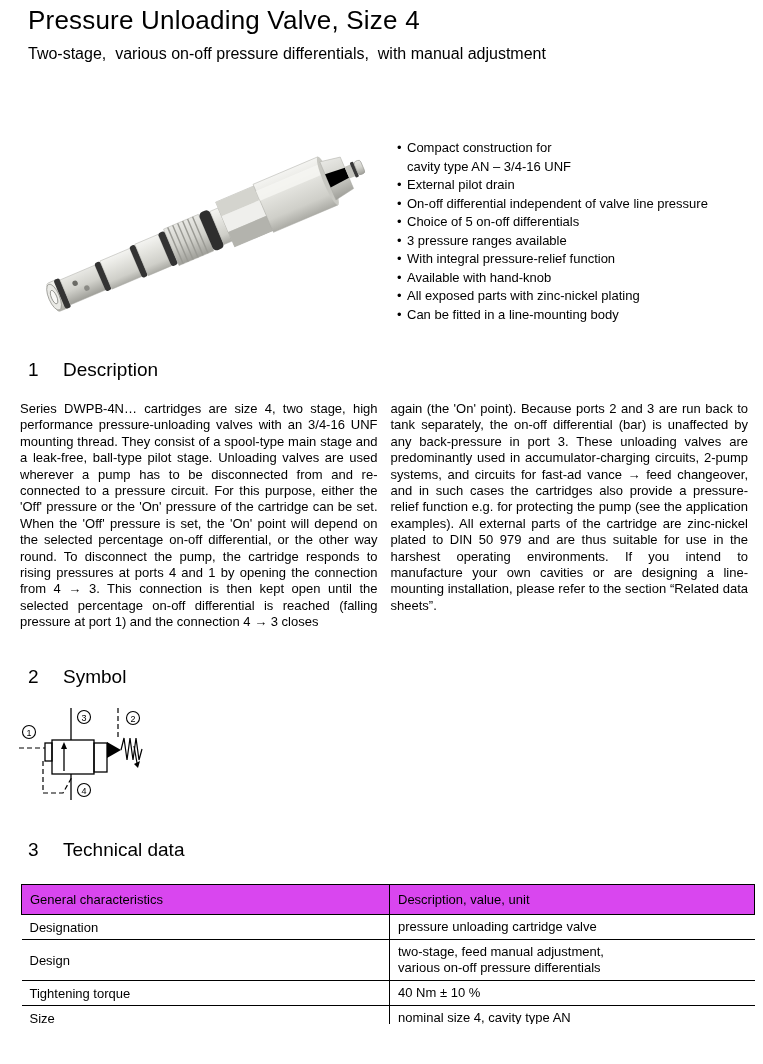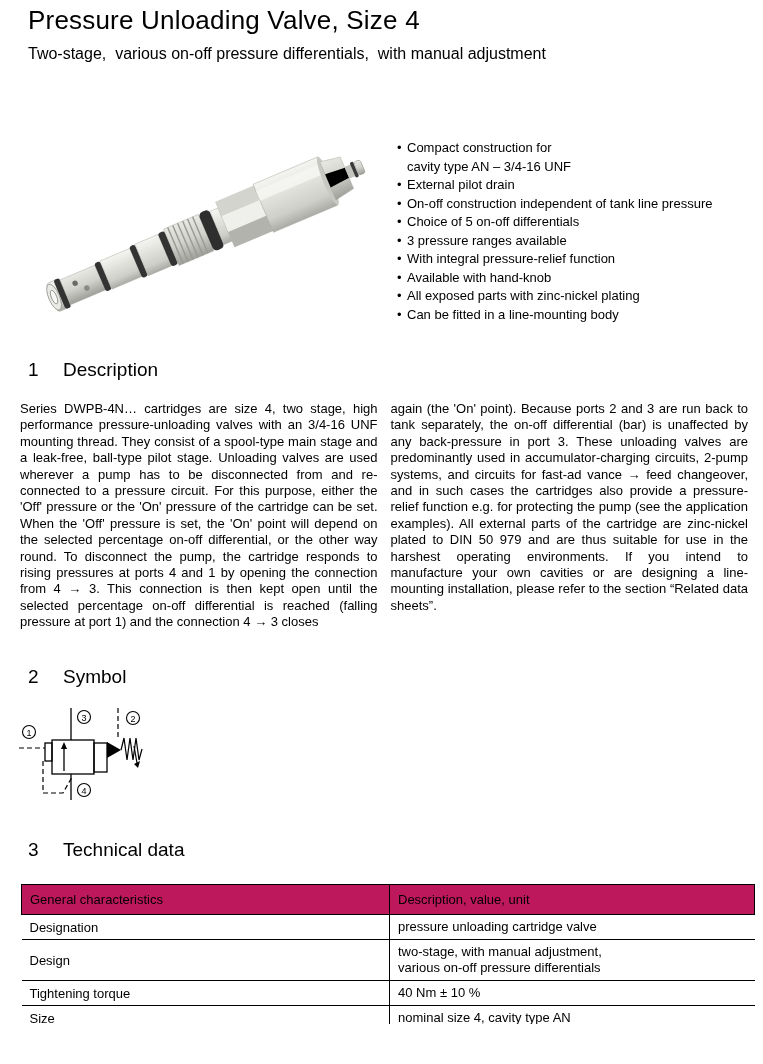--- a/index.html
+++ b/index.html
@@ -34,21 +34,21 @@
   .desc-cols { position:absolute; left:20px; top:401px; width:728px; display:flex; gap:13px; }
   .desc-col { flex:1; font-size:13px; line-height:16.4px; text-align:justify; }
 
   
   .symbol-svg { position:absolute; left:14px; top:700px; }
 
   
   .tech-table { position:absolute; left:21px; top:884px; width:734px;
                 border-collapse:collapse; font-size:13px; border-bottom:3px solid #000; }
   .tech-table th, .tech-table td { text-align:left; vertical-align:middle; padding:4px 8px; }
-  .tech-table thead th { background:#be185d; border:1px solid #000; font-weight:400; height:30px; }
+  .tech-table thead th { background:#d946ef; border:1px solid #000; font-weight:400; height:30px; }
   .tech-table tbody td { border-top:1px solid #000; height:24px; }
   .tech-table .col-label { width:368px; border-right:1px solid #000; }
   .tech-table .cell-value { white-space:pre-line; line-height:16px; }
 </style>
 </head>
 <body>
 
 <div class="page">
 
   <div class="title-block">
@@ -128,21 +128,21 @@
         <span class="feature-marker">•</span>
         <span class="feature-text">Compact construction for
 cavity type AN – 3/4-16 UNF</span>
       </div>
     <div class="feature-item">
         <span class="feature-marker">•</span>
         <span class="feature-text">External pilot drain</span>
       </div>
     <div class="feature-item">
         <span class="feature-marker">•</span>
-        <span class="feature-text">On-off construction independent of tank line pressure</span>
+        <span class="feature-text">On-off differential independent of valve line pressure</span>
       </div>
     <div class="feature-item">
         <span class="feature-marker">•</span>
         <span class="feature-text">Choice of 5 on-off differentials</span>
       </div>
     <div class="feature-item">
         <span class="feature-marker">•</span>
         <span class="feature-text">3 pressure ranges available</span>
       </div>
     <div class="feature-item">
@@ -224,21 +224,21 @@
         <th>Description, value, unit</th>
       </tr>
     </thead>
     <tbody>
       <tr>
         <td class="col-label">Designation</td>
         <td class="cell-value">pressure unloading cartridge valve</td>
       </tr>
       <tr>
         <td class="col-label">Design</td>
-        <td class="cell-value">two-stage, with manual adjustment,
+        <td class="cell-value">two-stage, feed manual adjustment,
 various on-off pressure differentials</td>
       </tr>
       <tr>
         <td class="col-label">Tightening torque</td>
         <td class="cell-value">40 Nm ± 10 %</td>
       </tr>
       <tr>
         <td class="col-label">Size</td>
         <td class="cell-value">nominal size 4, cavity type AN</td>
       </tr>

